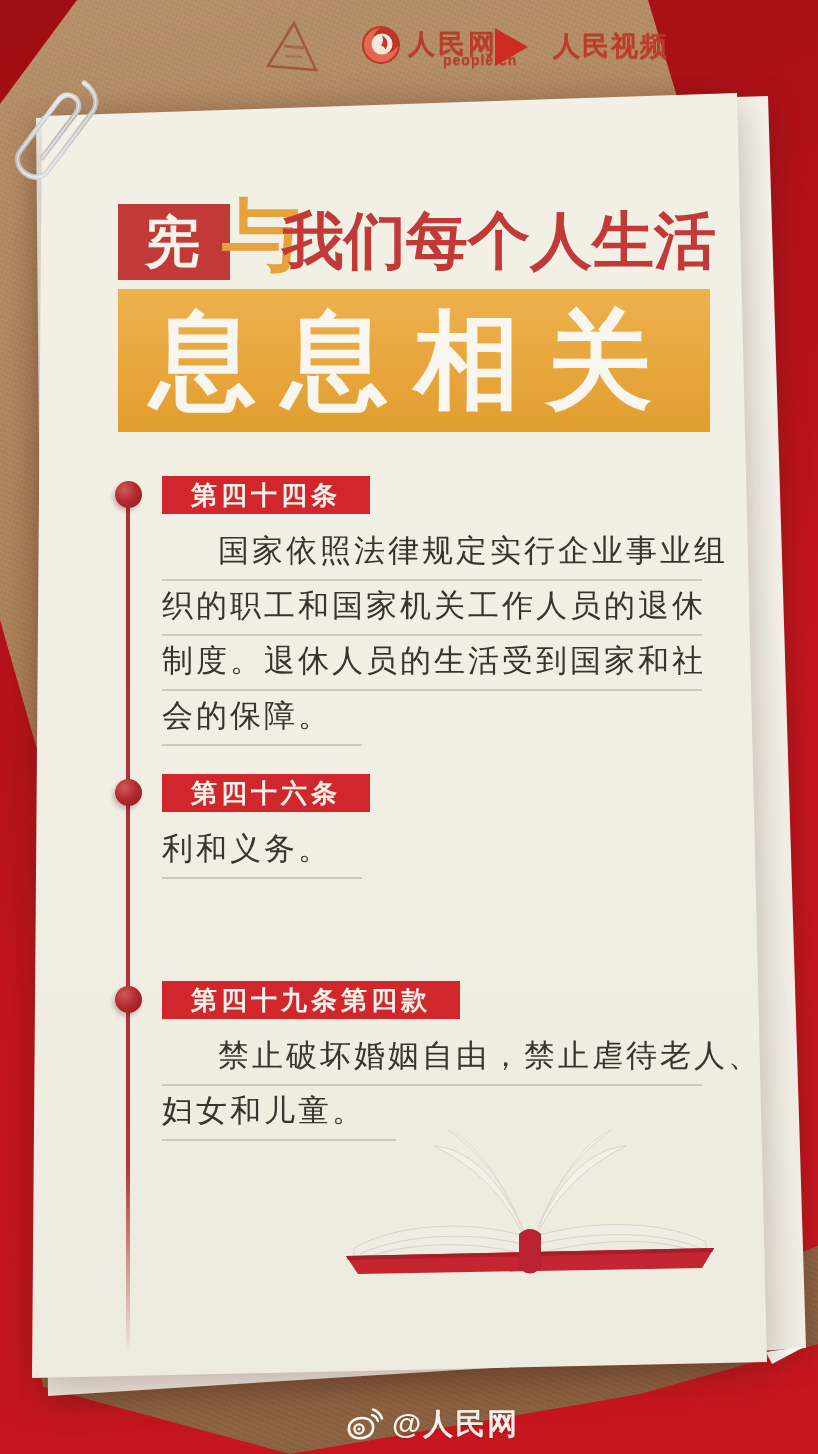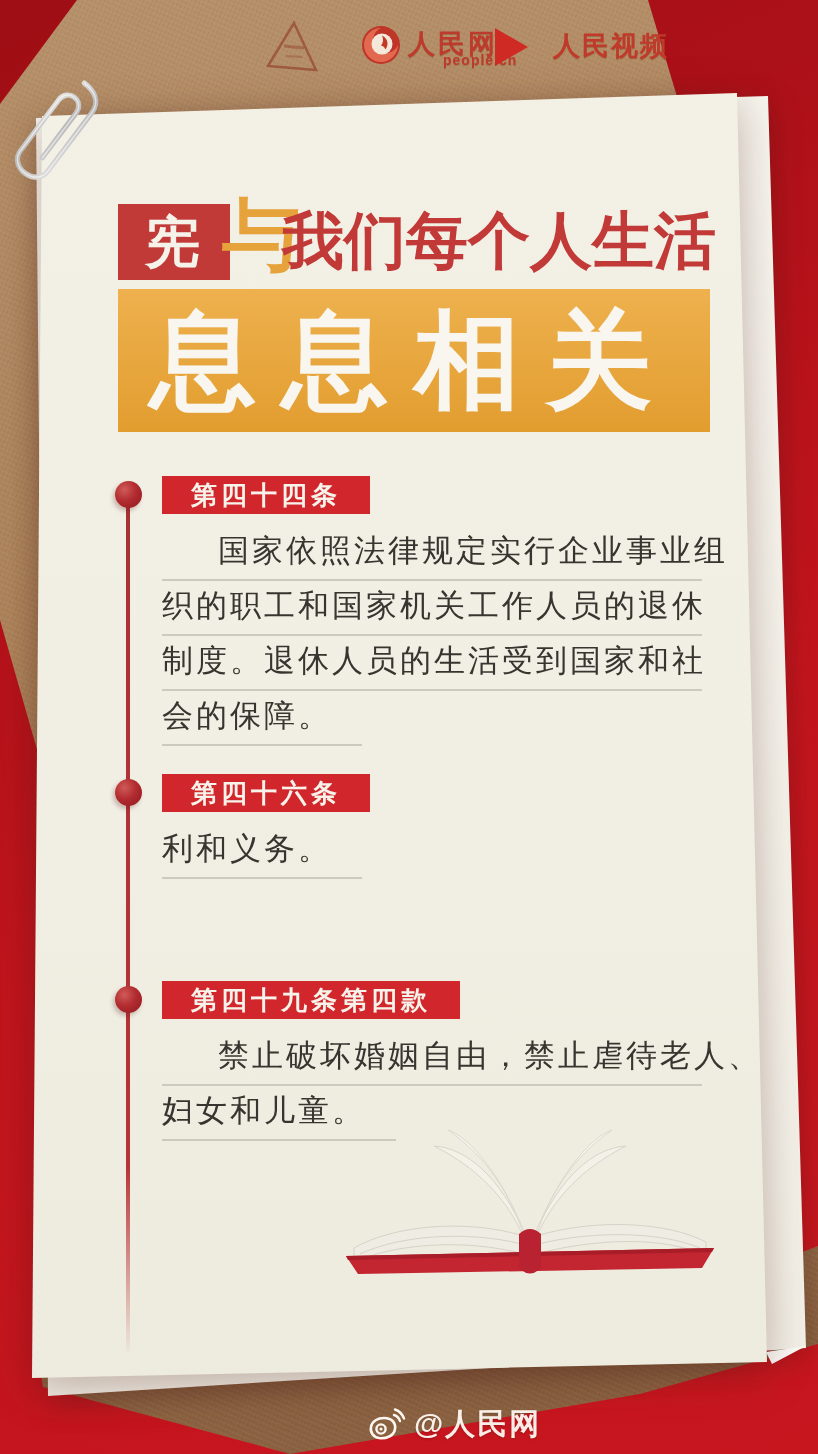--- a/index.html
+++ b/index.html
@@ -55,21 +55,21 @@
   .article{position:absolute;left:162px;width:540px;}
   .badge{display:inline-block;height:38px;line-height:38px;padding:0 29px;background:#d0262c;
     color:#f7f3ea;font-size:26px;font-weight:bold;letter-spacing:4px;}
   .lines{margin-top:12px;}
   .line{height:53px;line-height:50px;font-size:31px;color:#38342f;letter-spacing:3px;
     border-bottom:2px solid #cdc9bf;white-space:nowrap;}
   .line.indent{padding-left:56px;}
   .line.short{display:inline-block;padding-right:30px;}
   
   .book{left:338px;top:1118px;width:384px;height:178px;}
-  .wm{left:368px;top:1404px;display:flex;align-items:center;gap:8px;
+  .wm{left:346px;top:1404px;display:flex;align-items:center;gap:8px;
     color:rgba(255,249,242,.95);font-size:30px;font-weight:bold;letter-spacing:2px;
     text-shadow:0 1px 2px rgba(80,30,10,.35);}
   .clip-wrap{left:30px;top:70px;width:58px;height:128px;transform:rotate(37deg);}
 </style>
 </head>
 <body>
 
 <div class="stage">
 
   <div class="kraft kraft-top"></div>

